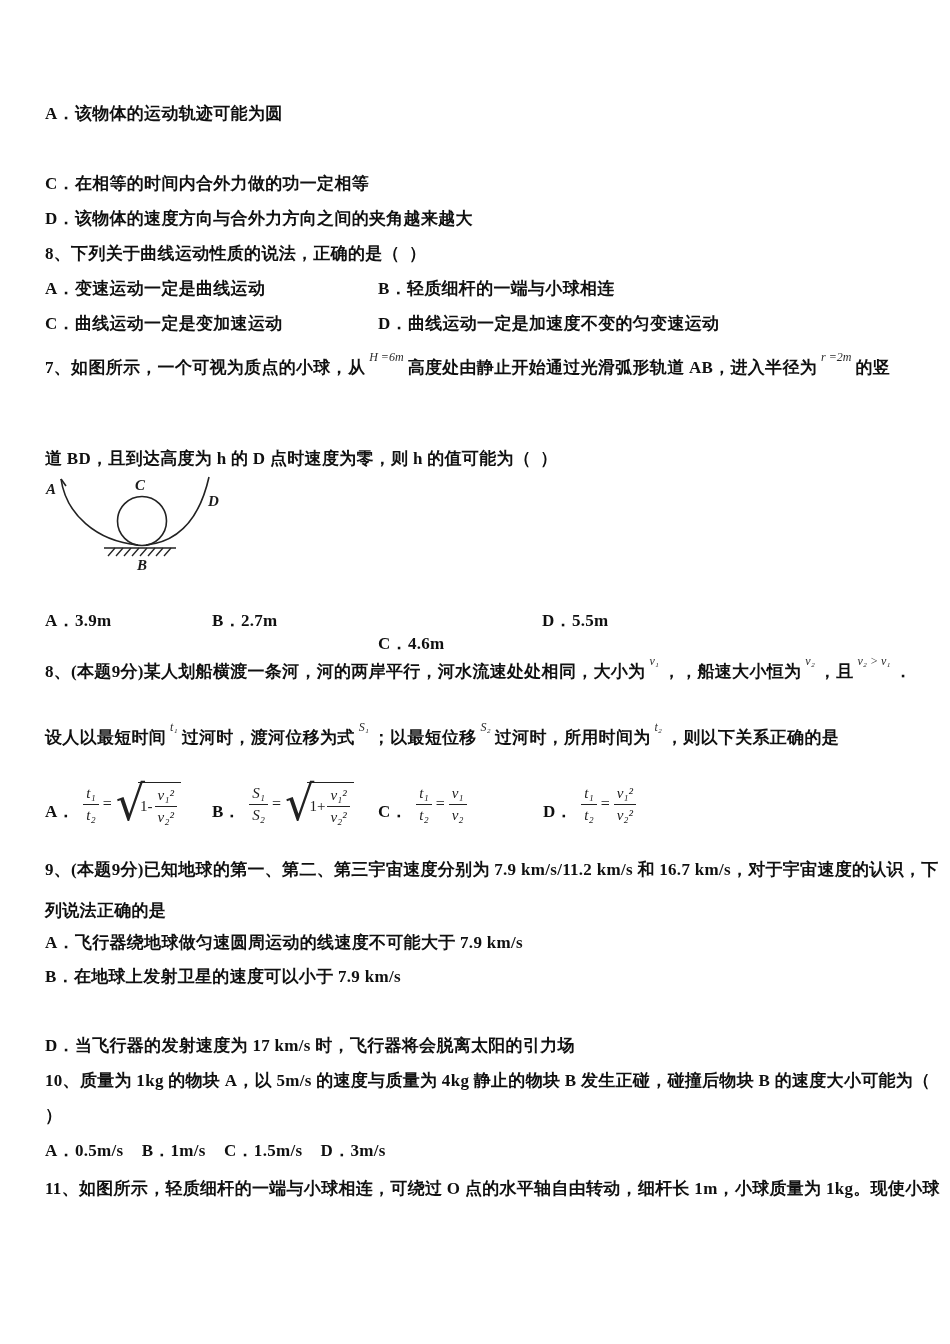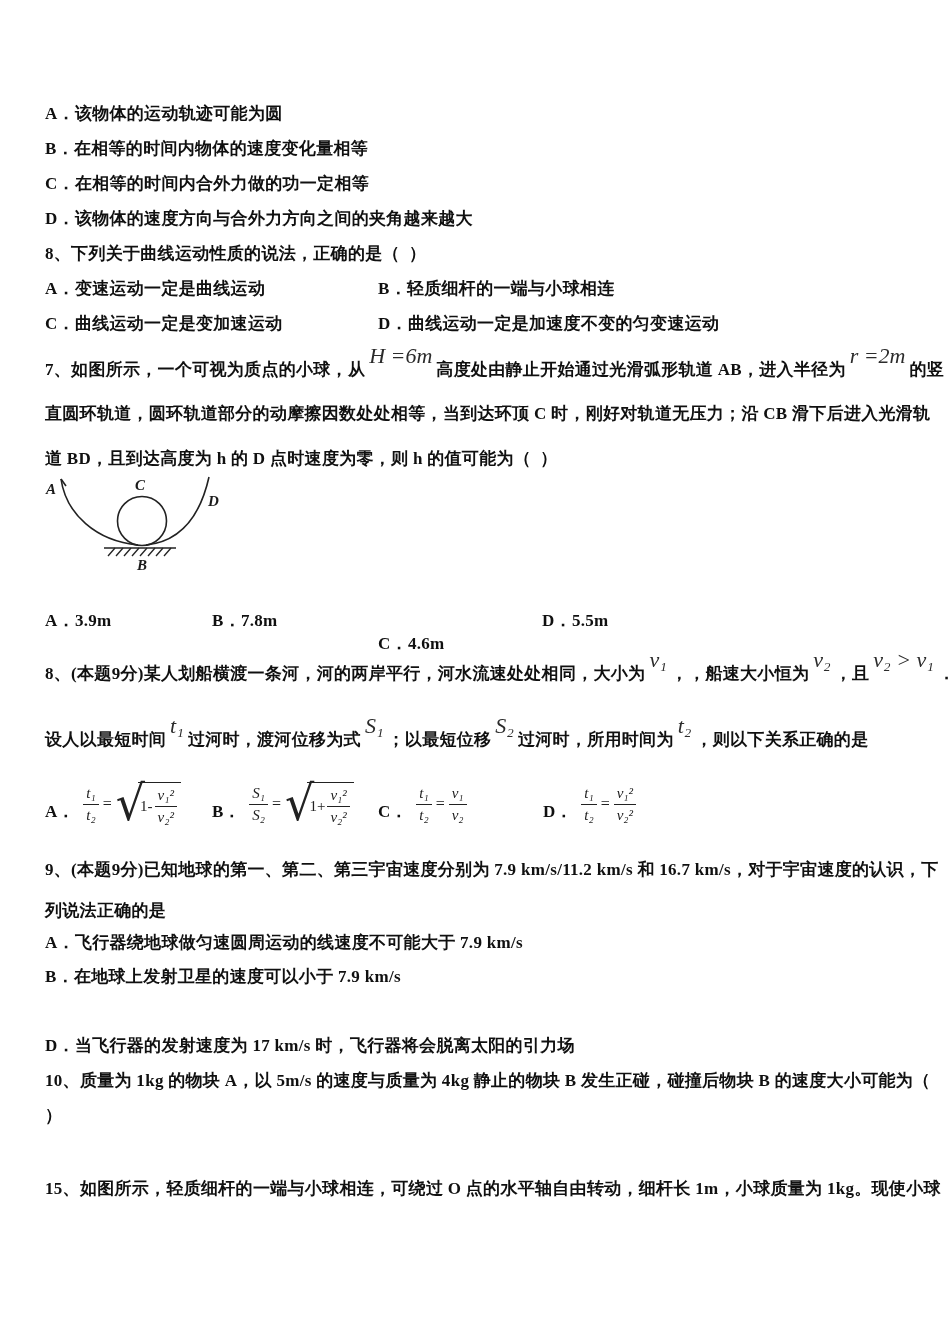--- a/index.html
+++ b/index.html
@@ -12,21 +12,21 @@
     position:absolute; left:45px; white-space:pre;
     font-family:"Liberation Serif","DejaVu Serif",serif;
     font-weight:bold; font-size:17px; color:#101010; letter-spacing:0.3px;
     line-height:20px;
     text-align:right;
   }
   
   .fml {
     display:inline-block; position:relative; top:-12px;
     font-family:"Liberation Serif","DejaVu Serif",serif;
-    font-style:italic; font-weight:normal; font-size:22px; color:#2b2b2b;
+    font-style:italic; font-weight:normal; font-size:12px; color:#2b2b2b;
     margin:0 4px; letter-spacing:0;
   }
   
   .mopt { position:absolute; top:772px; height:64px; display:flex; align-items:center; }
   .olabel {
     font-family:"Liberation Serif","DejaVu Serif",serif; font-weight:bold;
     font-size:17px; color:#101010; margin-right:9px; position:relative; top:7px;
   }
   .frac {
     display:inline-flex; flex-direction:column; align-items:center;
@@ -54,32 +54,30 @@
     font-family:"Liberation Serif","DejaVu Serif",serif; font-weight:bold;
     font-style:italic; font-size:15px; fill:#1a1a1a;
   }
 </style>
 </head>
 <body>
 
 <div class="page">
 
   <div class="ln" style="top:104px">A．该物体的运动轨迹可能为圆</div>
-  <div class="ln" style="top:139px">B．在相等的时间内物体的速度变化量相等</div>
   <div class="ln" style="top:209px">D．该物体的速度方向与合外力方向之间的夹角越来越大</div>
   <div class="ln" style="top:174px">C．在相等的时间内合外力做的功一定相等</div>
 
   <div class="ln" style="top:244px">8、下列关于曲线运动性质的说法，正确的是（  ）</div>
   <div class="ln" style="top:279px">A．变速运动一定是曲线运动</div>
   <div class="ln" style="top:279px;left:378px">B．轻质细杆的一端与小球相连</div>
   <div class="ln" style="top:314px">C．曲线运动一定是变加速运动</div>
   <div class="ln" style="top:314px;left:378px">D．曲线运动一定是加速度不变的匀变速运动</div>
 
   <div class="ln" style="top:358px"><span>7、如图所示，一个可视为质点的小球，从</span><span class="fml">H =6m</span><span>高度处由静止开始通过光滑弧形轨道 AB，进入半径为</span><span class="fml">r =2m</span><span>的竖</span></div>
-  <div class="ln" style="top:404px">直圆环轨道，圆环轨道部分的动摩擦因数处处相等，当到达环顶 C 时，刚好对轨道无压力；沿 CB 滑下后进入光滑轨</div>
   <div class="ln" style="top:449px">道 BD，且到达高度为 h 的 D 点时速度为零，则 h 的值可能为（  ）</div>
 
   <svg class="fig" width="210" height="102" viewBox="0 0 210 102">
     <path d="M 23,7 C 28,42 58,69 100,73" fill="none" stroke="#222" stroke-width="1.6"></path>
     <path d="M 23,7 l 5,7" fill="none" stroke="#222" stroke-width="1.6"></path>
     <circle cx="104" cy="49" r="24.5" fill="none" stroke="#222" stroke-width="1.6"></circle>
     <path d="M 108,73 C 148,69 164,36 171,5" fill="none" stroke="#222" stroke-width="1.6"></path>
     <line x1="66" y1="76" x2="138" y2="76" stroke="#222" stroke-width="1.6"></line>
     <g stroke="#222" stroke-width="1.3">
       <line x1="70" y1="84" x2="77" y2="76"></line>
@@ -91,21 +89,21 @@
       <line x1="118" y1="84" x2="125" y2="76"></line>
       <line x1="126" y1="84" x2="133" y2="76"></line>
     </g>
     <text x="8" y="22">A</text>
     <text x="97" y="18">C</text>
     <text x="170" y="34">D</text>
     <text x="99" y="98">B</text>
   </svg>
 
   <div class="ln" style="top:611px">A．3.9m</div>
-  <div class="ln" style="top:611px;left:212px">B．7.8m</div>
+  <div class="ln" style="top:611px;left:212px">B．2.7m</div>
   <div class="ln" style="top:634px;left:378px">C．4.6m</div>
   <div class="ln" style="top:611px;left:542px">D．5.5m</div>
 
   <div class="ln" style="top:662px"><span>8、(本题9分)某人划船横渡一条河，河的两岸平行，河水流速处处相同，大小为</span><span class="fml">v₁</span><span>，，船速大小恒为</span><span class="fml">v₂</span><span>，且</span><span class="fml">v₂ &gt; v₁</span><span>．</span></div>
   <div class="ln" style="top:728px"><span>设人以最短时间</span><span class="fml">t₁</span><span>过河时，渡河位移为式</span><span class="fml">S₁</span><span>；以最短位移</span><span class="fml">S₂</span><span>过河时，所用时间为</span><span class="fml">t₂</span><span>，则以下关系正确的是</span></div>
 
   <div class="mopt" style="left:45px">
     <span class="olabel">A．</span>
     <span class="frac">
         <span class="num">t₁</span>
@@ -167,16 +165,17 @@
   </div>
 
   <div class="ln" style="top:860px">9、(本题9分)已知地球的第一、第二、第三宇宙速度分别为 7.9 km/s/11.2 km/s 和 16.7 km/s，对于宇宙速度的认识，下</div>
   <div class="ln" style="top:901px">列说法正确的是</div>
   <div class="ln" style="top:933px">A．飞行器绕地球做匀速圆周运动的线速度不可能大于 7.9 km/s</div>
   <div class="ln" style="top:967px">B．在地球上发射卫星的速度可以小于 7.9 km/s</div>
   <div class="ln" style="top:1036px">D．当飞行器的发射速度为 17 km/s 时，飞行器将会脱离太阳的引力场</div>
 
   <div class="ln" style="top:1071px">10、质量为 1kg 的物块 A，以 5m/s 的速度与质量为 4kg 静止的物块 B 发生正碰，碰撞后物块 B 的速度大小可能为（</div>
   <div class="ln" style="top:1106px">）</div>
+  <div class="ln" style="top:1141px">A．0.5m/s    B．1m/s    C．1.5m/s    D．3m/s</div>
 
-  <div class="ln" style="top:1179px">15、如图所示，轻质细杆的一端与小球相连，可绕过 O 点的水平轴自由转动，细杆长 1m，小球质量为 1kg。现使小球</div>
+  <div class="ln" style="top:1179px">11、如图所示，轻质细杆的一端与小球相连，可绕过 O 点的水平轴自由转动，细杆长 1m，小球质量为 1kg。现使小球</div>
 
 </div>
 
 </body></html>

